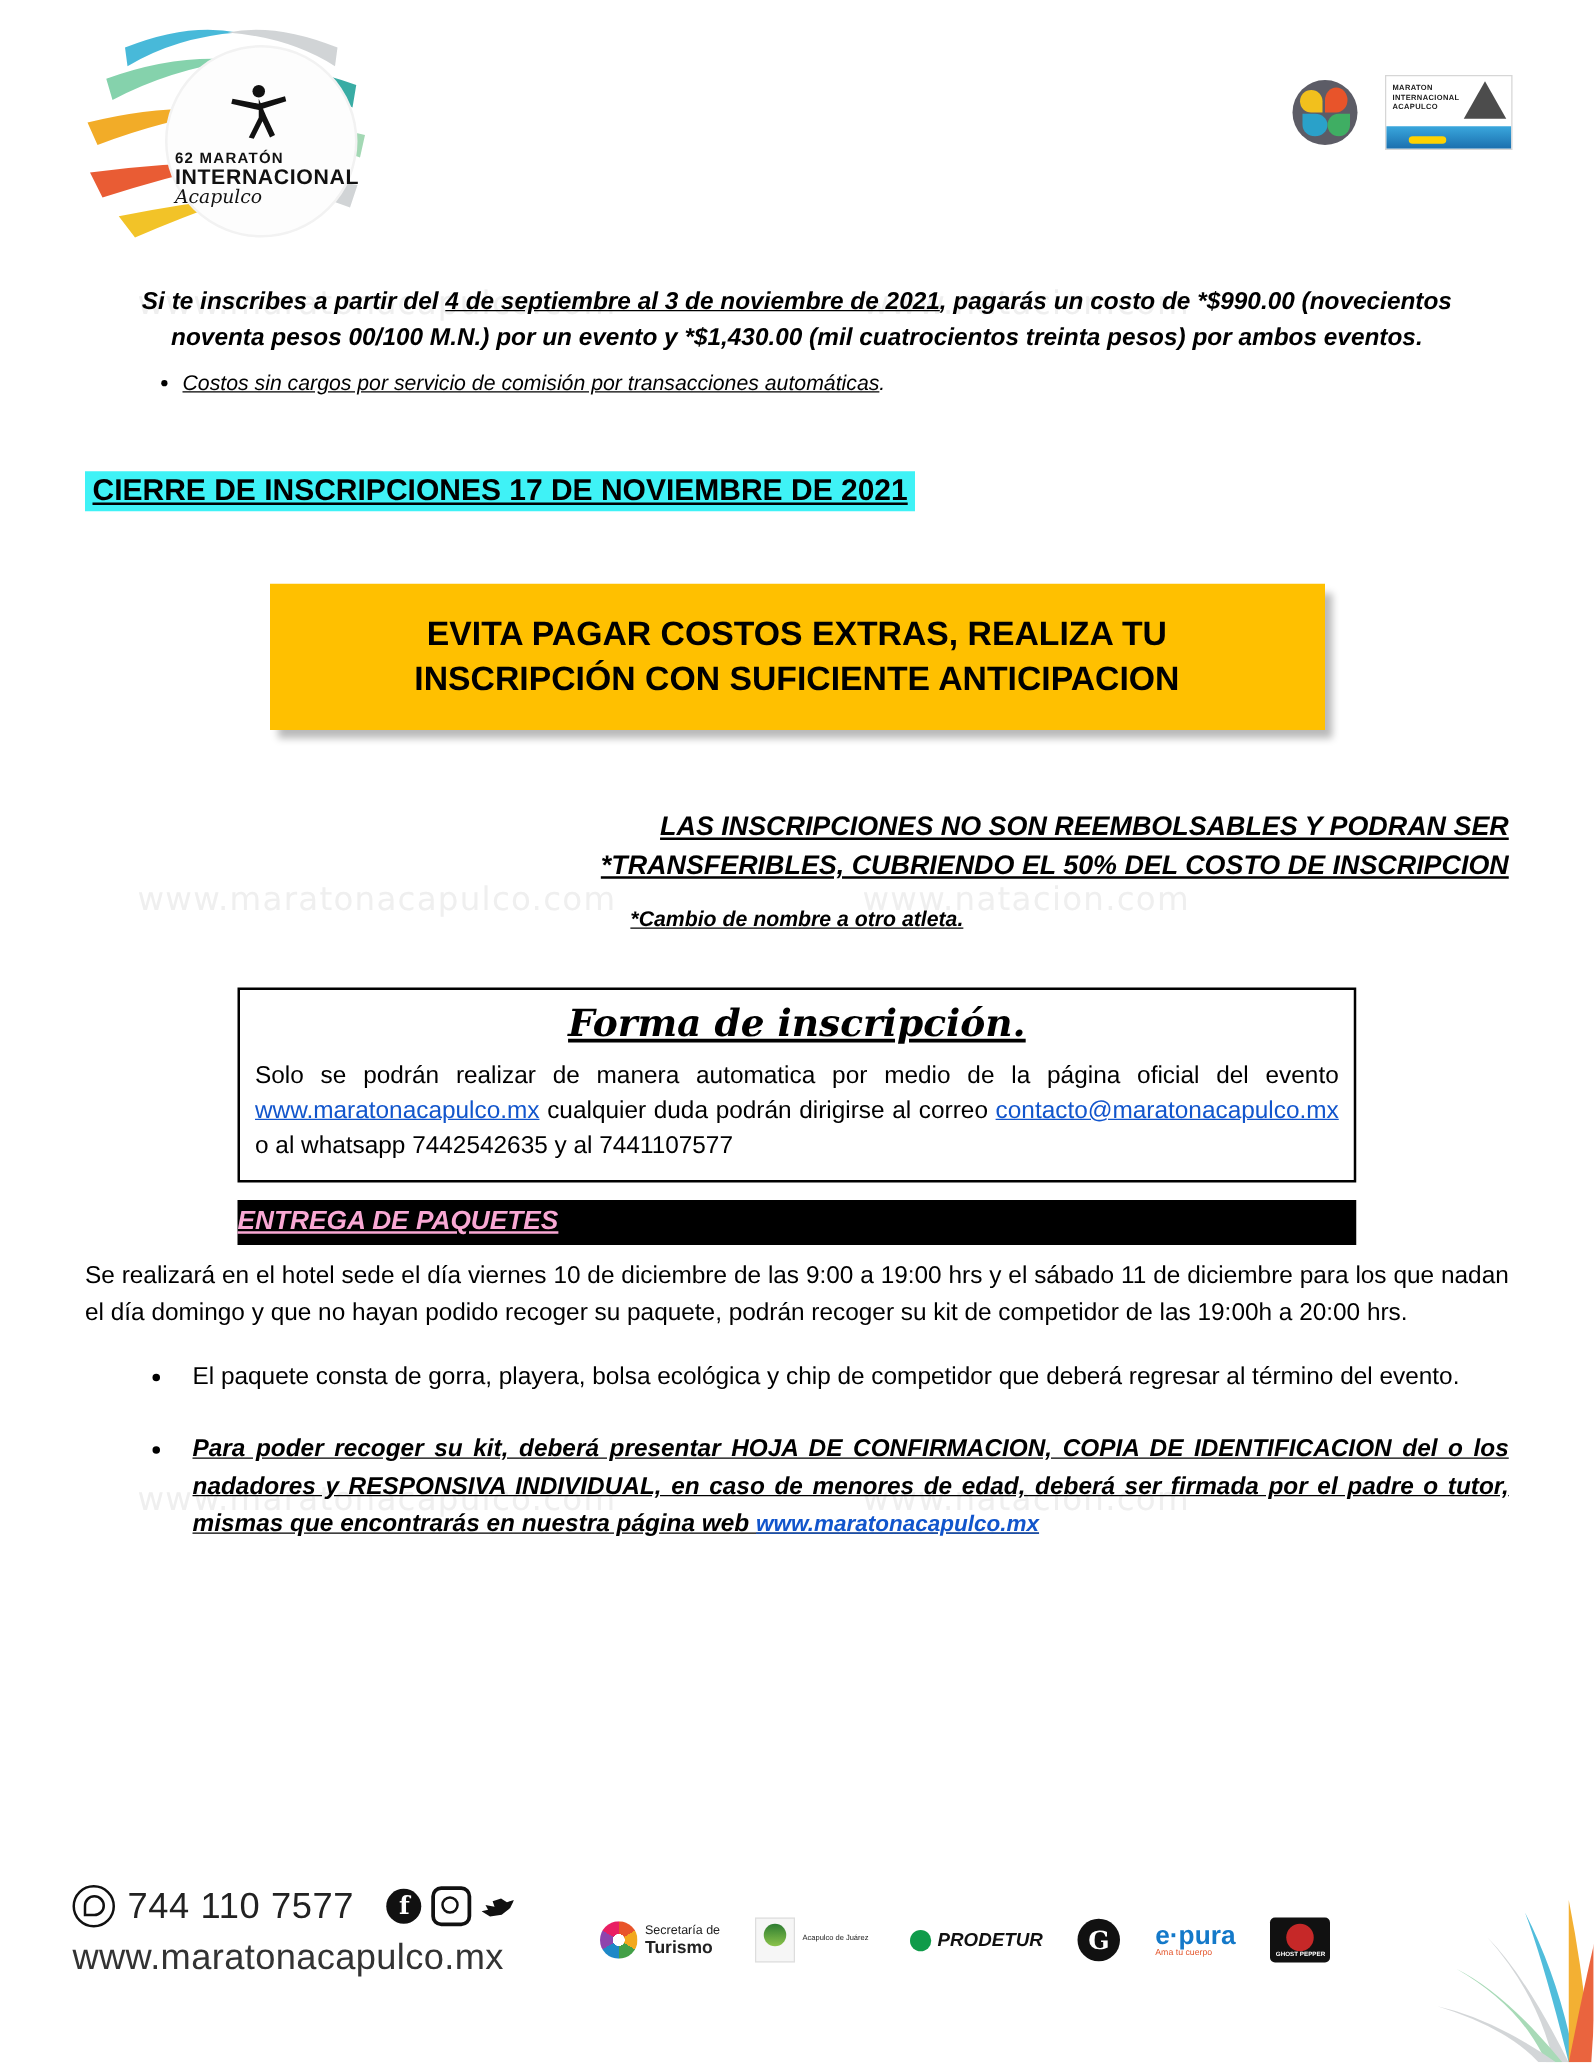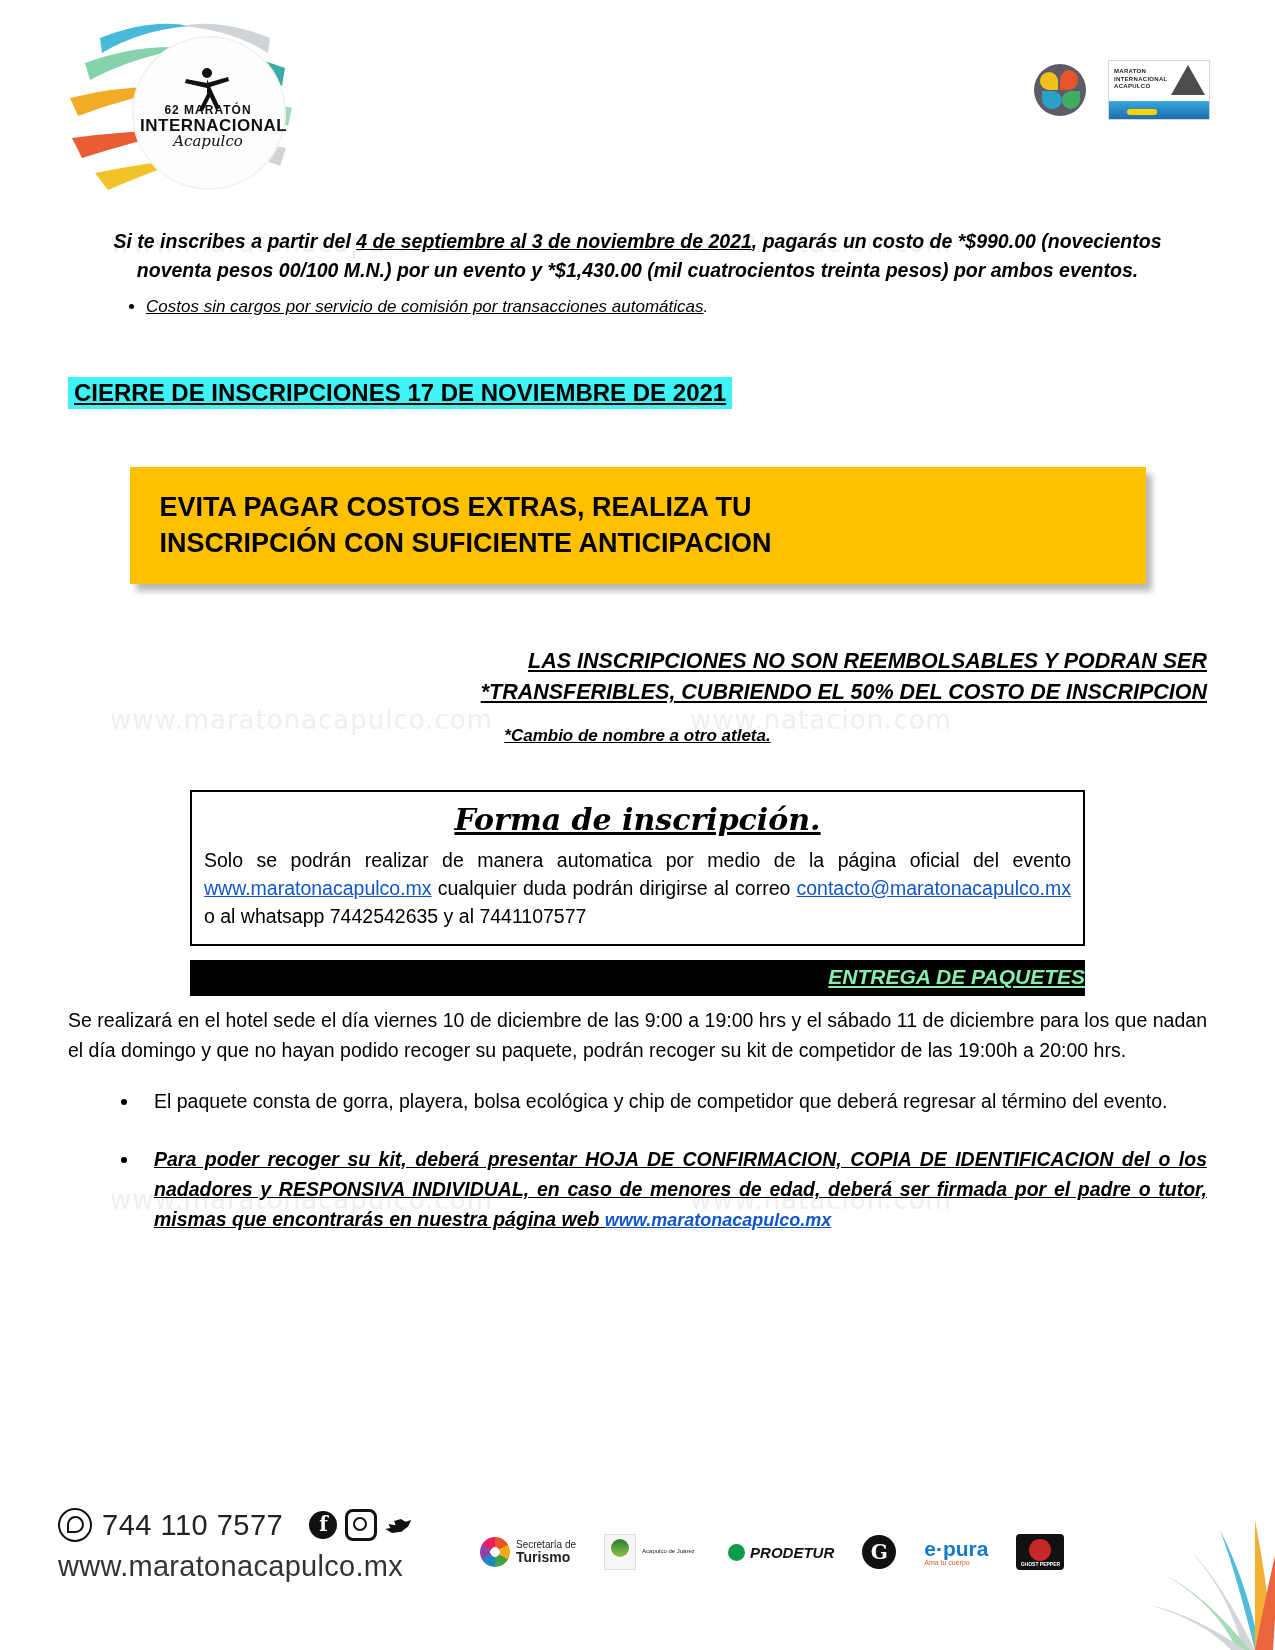--- a/index.html
+++ b/index.html
@@ -60,23 +60,22 @@
   .logo-runner {
     position: absolute;
     left: 140px;
     top: 58px;
     width: 54px;
     height: 48px;
   }
   .logo-txt {
     position: absolute;
     left: 100px;
-    top: 96px;
+    top: 112px;
     width: 136px;
-    text-align: center;
     line-height: 1.05;
   }
   .logo-62 {
     font-size: 12px;
     font-weight: bold;
     letter-spacing: 1px;
     color: #111;
   }
   .logo-intl {
     font-size: 17px;
@@ -201,25 +200,26 @@
     text-decoration: underline;
     padding: 2px 6px;
   }
 
   .yellow-box-wrap {
     margin-top: 58px;
     display: flex;
     justify-content: center;
   }
   .yellow-box {
-    width: 1016px;
+    width: 844px;
     background: #ffc000;
     box-shadow: 6px 7px 6px rgba(0,0,0,0.28);
     padding: 22px 30px;
     box-sizing: border-box;
+    text-align: center;
   }
   .yellow-box p {
     margin: 0;
     font-size: 27px;
     font-weight: bold;
     line-height: 1.35;
     color: #000;
   }
 
   .no-reembolso {
@@ -264,26 +264,26 @@
   }
   .link {
     color: #1155cc;
     text-decoration: underline;
   }
 
   .entrega-bar {
     margin: 14px auto 0 auto;
     width: 895px;
     background: #000;
-    color: #86efac;
-    text-align: right;
+    color: #f9a8d4;
+    text-align: left;
     font-weight: bold;
     font-style: italic;
     font-size: 21px;
-    padding: 5px 0 7px 0;
+    padding: 5px 16px 7px 0;
     box-sizing: border-box;
   }
   .entrega-bar span { text-decoration: underline; }
 
   .entrega-text {
     margin: 10px 0 0 0;
     font-size: 19.5px;
     line-height: 1.5;
     text-align: justify;
   }

